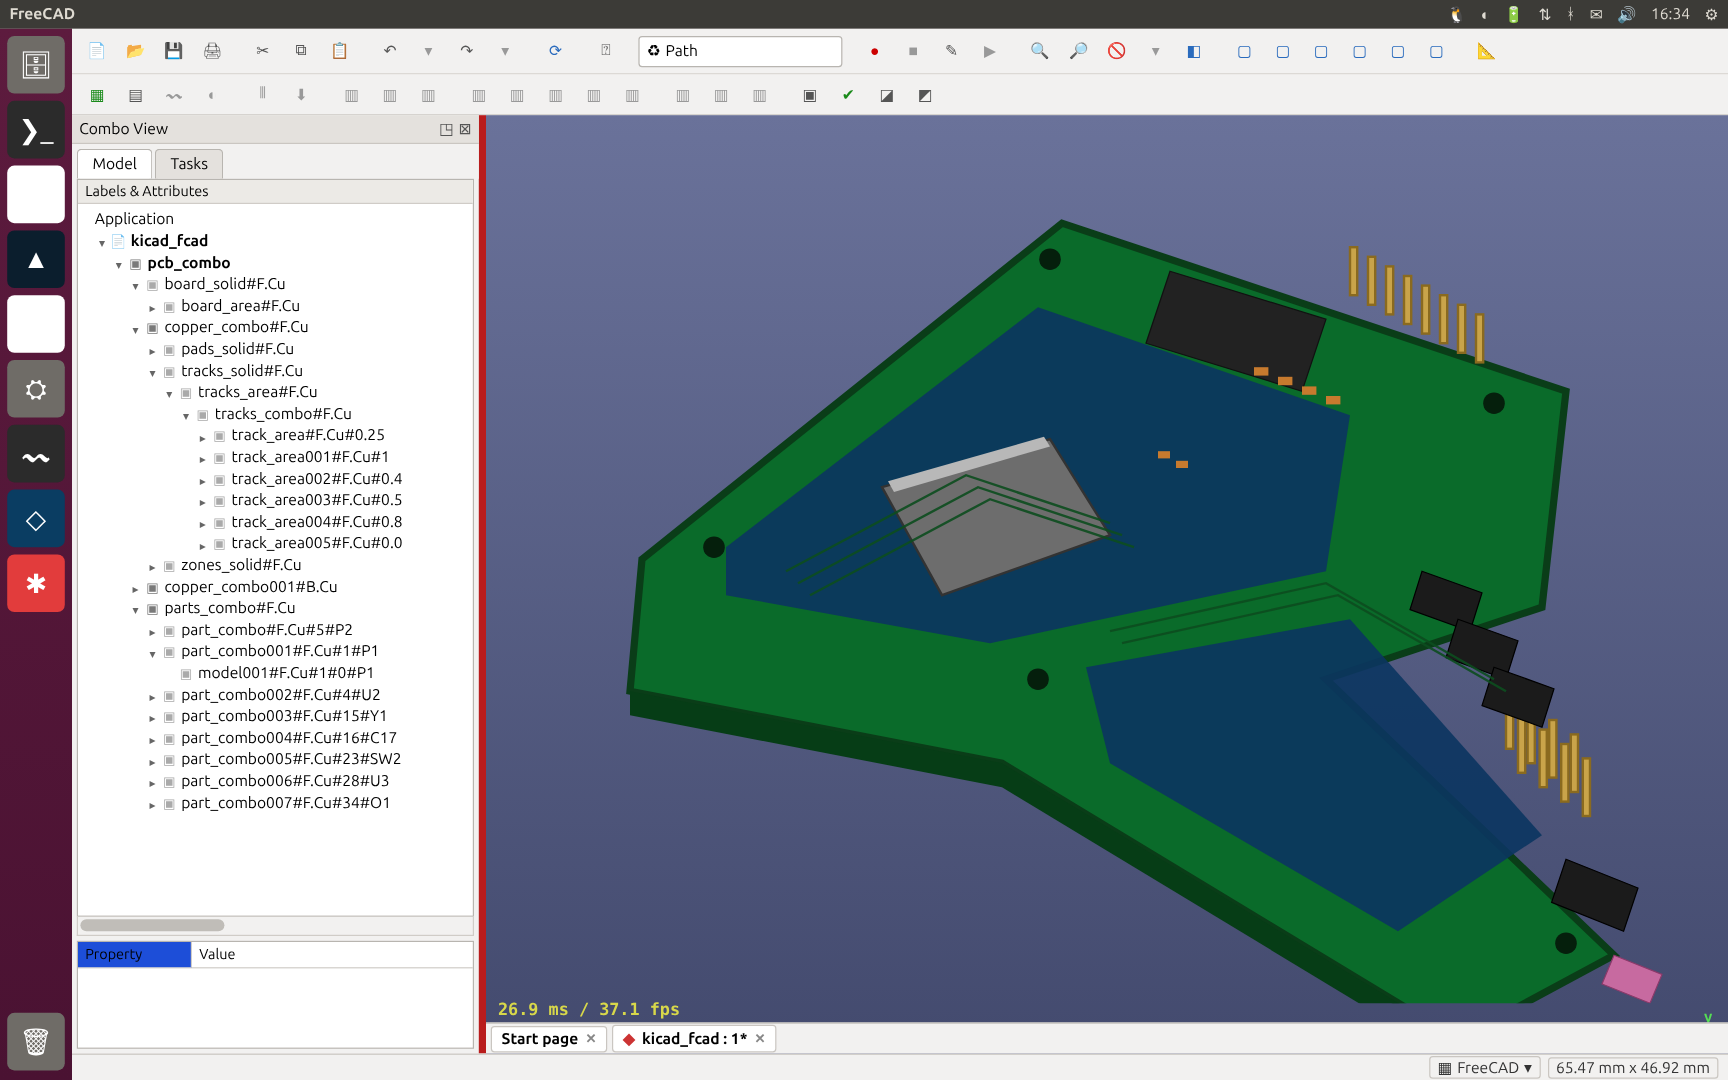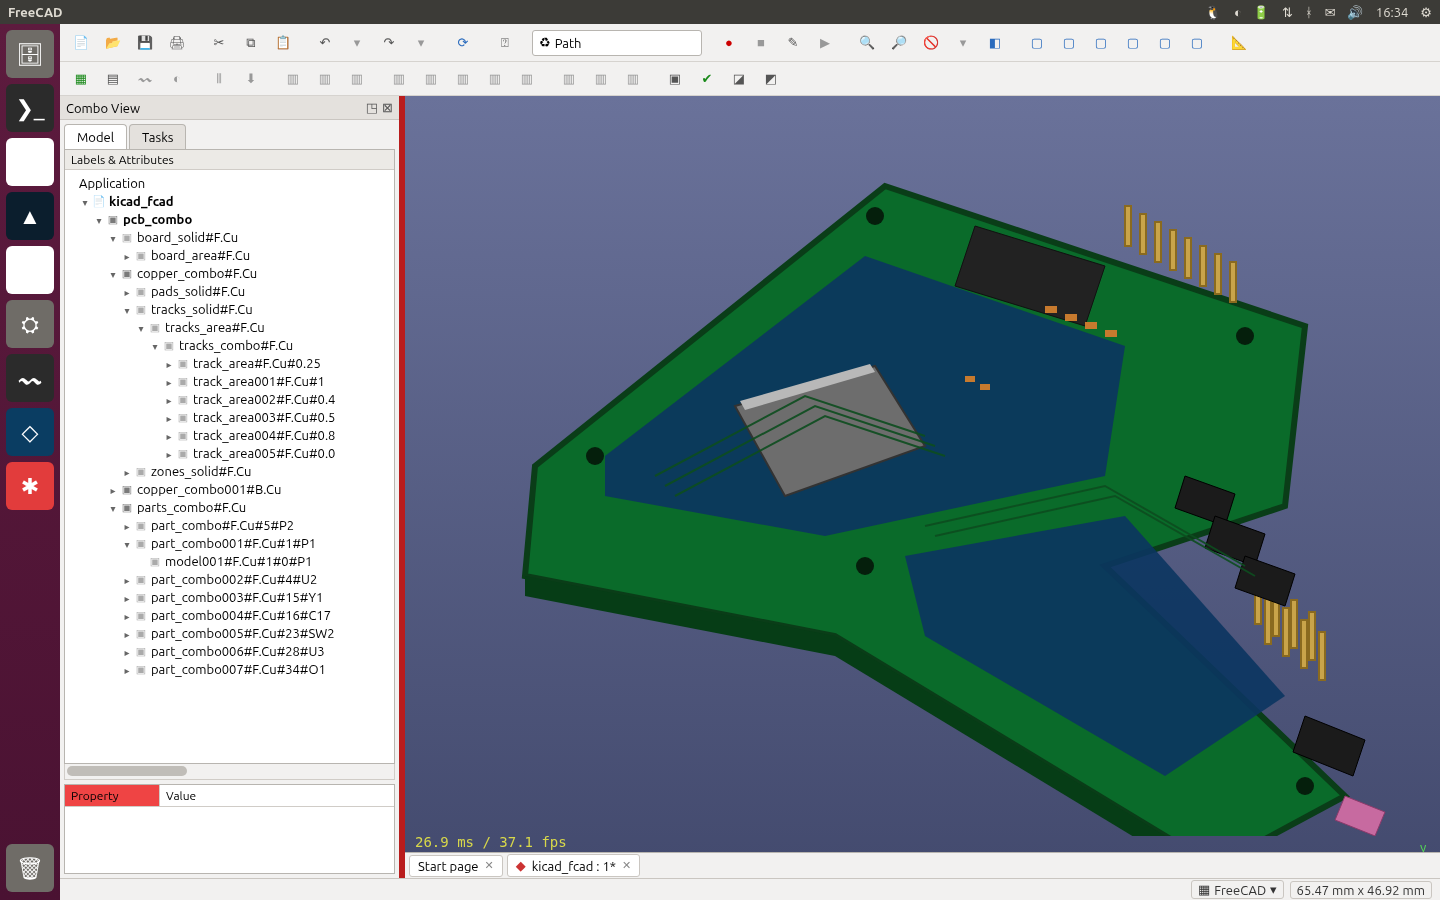--- a/index.html
+++ b/index.html
@@ -41,25 +41,25 @@
 .tree{padding:2px 0}
 .node{display:flex;align-items:flex-end;height:18px;white-space:nowrap}
 .tw{display:inline-block;width:12px;text-align:center;color:#666;font-size:10px}
 .ic{display:inline-block;width:16px;text-align:center;margin-right:2px;font-size:11px}
 .ic-doc{color:#3a7bb8}.ic-grp{color:#7a7a7a}.ic-grpg{color:#aaa}.noexp{display:inline-block;width:12px}
 .scrolltrack{height:16px;background:#f2f1f0;margin:0 4px;border:1px solid #d0ccc7;border-top:none;position:relative}
 .scrollthumb{position:absolute;left:2px;top:2px;height:10px;width:120px;background:#c0bdb8;border-radius:5px}
 .propbox{height:90px;border:1px solid #b8b5b0;background:#fff;margin:4px}
 .proprow{display:flex;border-bottom:1px solid #d0ccc7}
 .proprow div{padding:4px 6px;font-size:12px}
-.proprow .c1{width:95px;border-right:1px solid #d0ccc7;background:#ef4444}
+.proprow .c1{width:95px;border-right:1px solid #d0ccc7;background:#1d4ed8}
 .lowtabs{display:flex;padding:0 4px 4px 4px}
 
 
-.viewport { flex:1; position:relative; background:linear-gradient(#6a729a 0%,#434a6e 100%); }
+.viewport { flex:1; position:relative; background:linear-gradient(#6a729a 0%,#434a6e 100%);font-weight:bold; }
 .viewport svg{position:absolute;inset:0}
 .fps{position:absolute;left:10px;bottom:28px;color:#d8d84a;font-family:monospace;font-size:14px}
 .axis{position:absolute;right:20px;bottom:40px;color:#ddd;font-size:10px}
 .doctabs{position:absolute;left:0;bottom:0;right:0;height:26px;background:#f2f1f0;border-top:1px solid #b8b5b0;display:flex;align-items:center;padding:0 4px;gap:4px}
 .doctab{display:flex;align-items:center;gap:6px;padding:3px 8px;border:1px solid #cac6c1;border-radius:3px;background:#fff;font-size:12px}
 .doctab .x{color:#888;font-size:11px}
 
 
 .status{height:22px;background:#f2f1f0;border-top:1px solid #cac6c1;display:flex;align-items:center;padding:0 8px;font-size:12px;color:#333}
 .status .spacer{flex:1}

